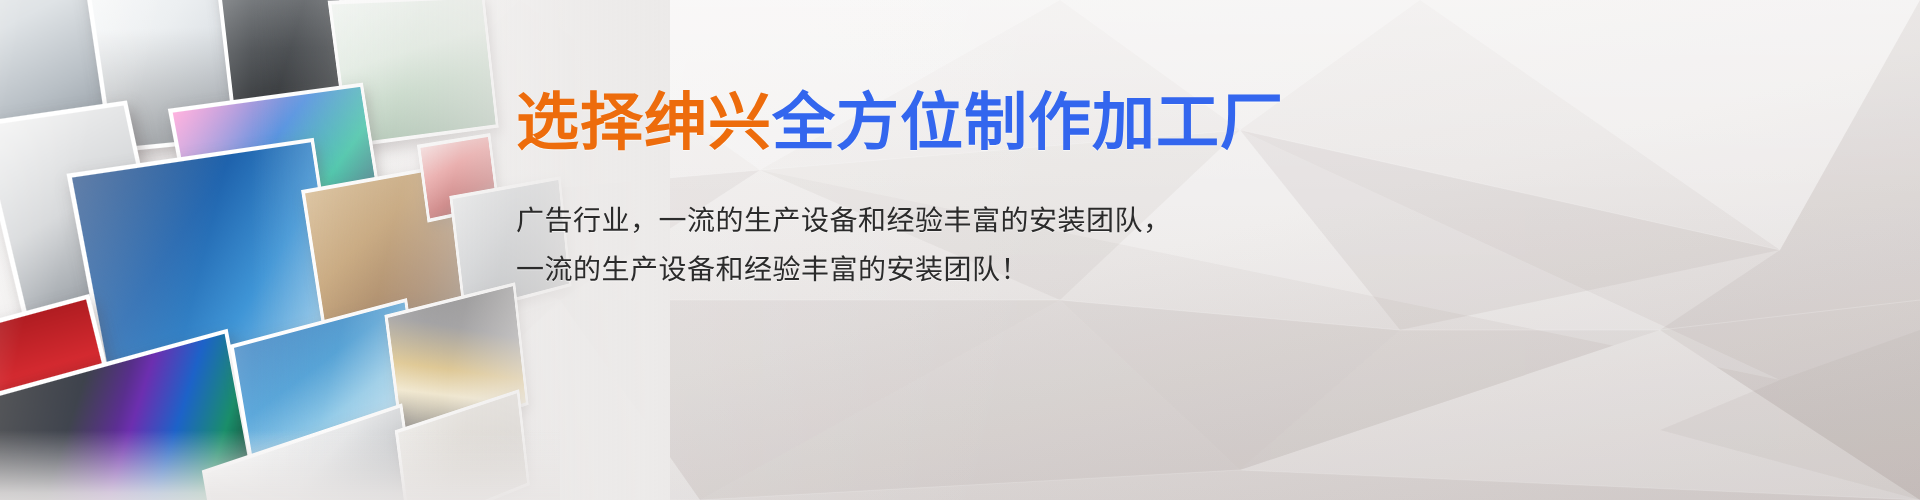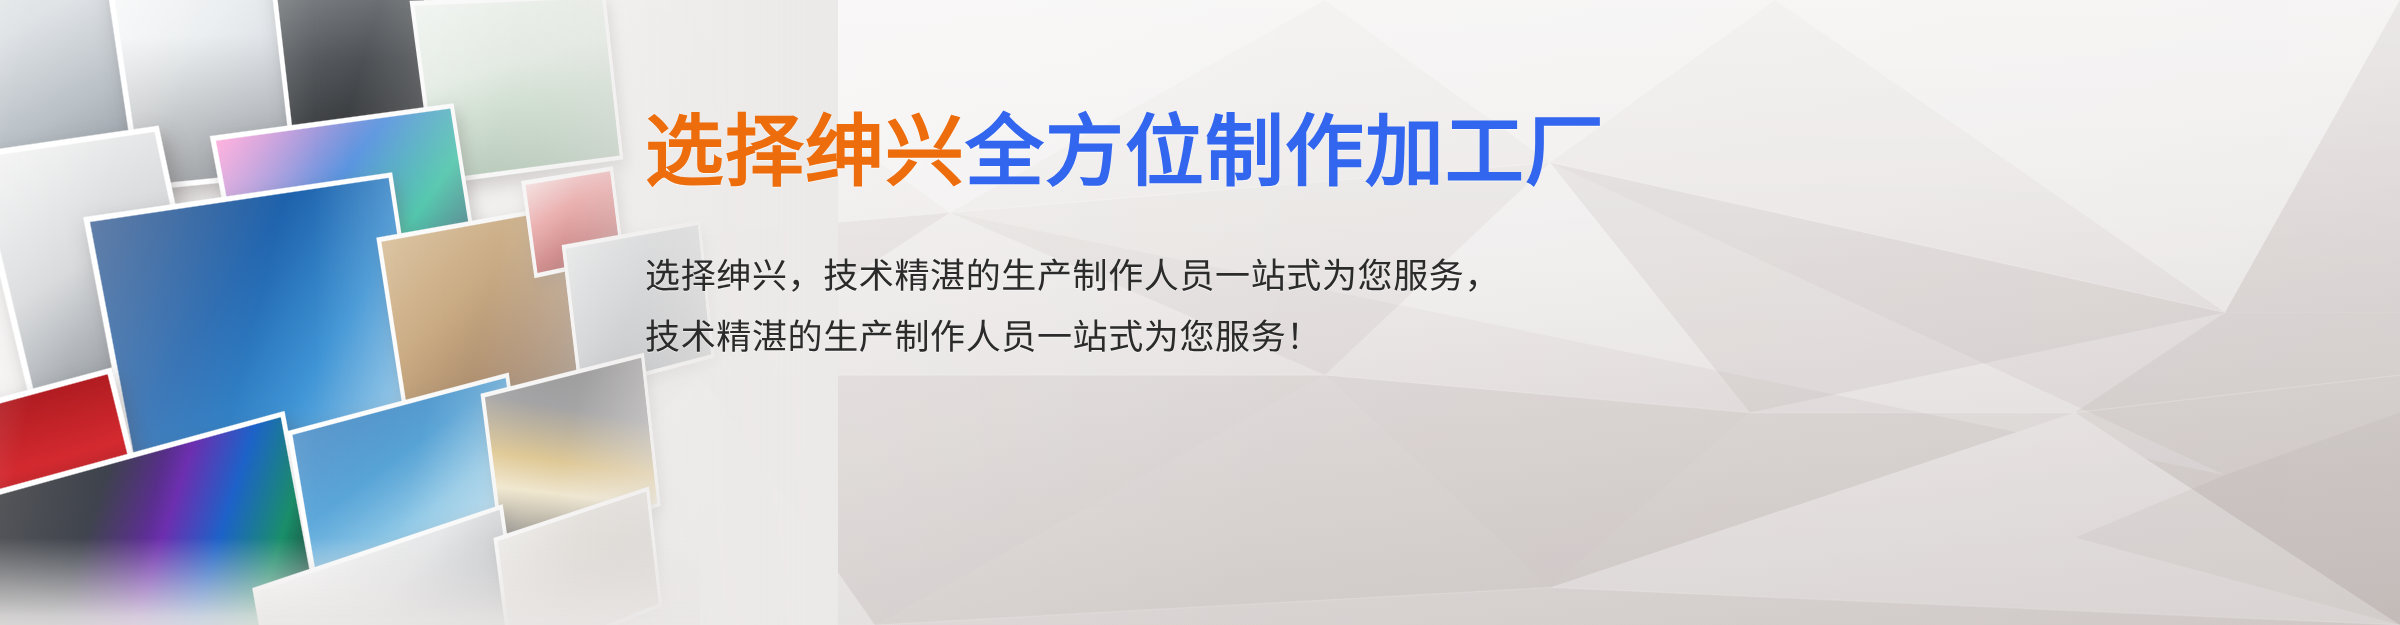--- a/index.html
+++ b/index.html
@@ -255,19 +255,19 @@
   </div>
 
   <div class="collage-fade"></div>
   <div class="collage-fade-b"></div>
 
   <div class="copy">
 
     <h1 class="headline"><span class="hl-a">选择绅兴</span><span class="hl-b">全方位制作加工厂</span></h1>
 
     <div class="sub-wrap">
-      <p class="sub">选择绅兴，技术精湛的生产制作人员一站式为您服务，</p>
-      <p class="sub">技术精湛的生产制作人员一站式为您服务！</p>
+      <p class="sub">广告行业，一流的生产设备和经验丰富的安装团队，</p>
+      <p class="sub">一流的生产设备和经验丰富的安装团队！</p>
     </div>
 
   </div>
 
 </div>
 
 </body></html>

